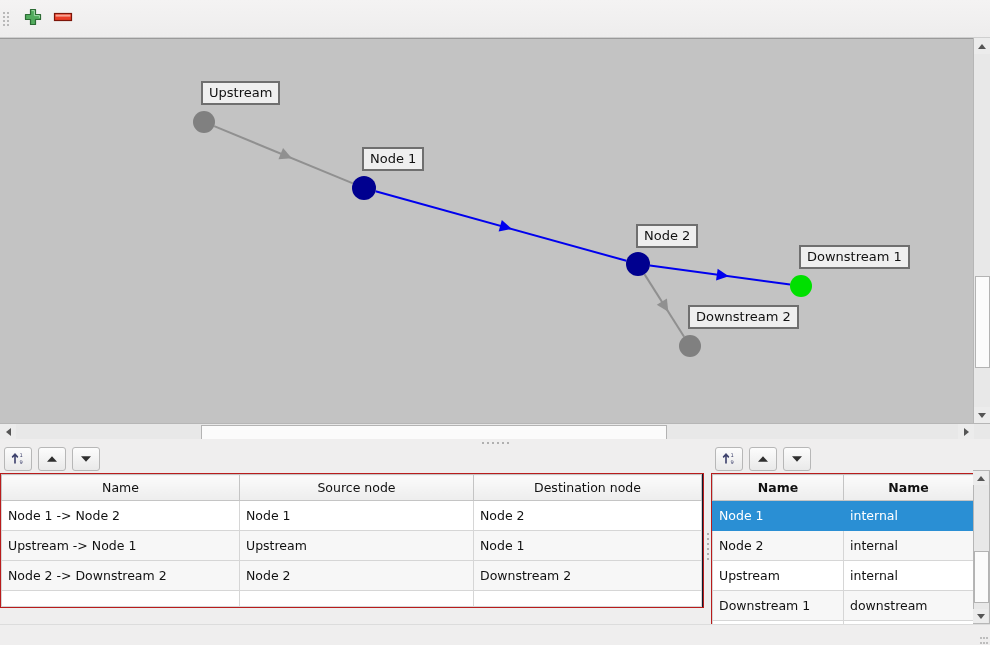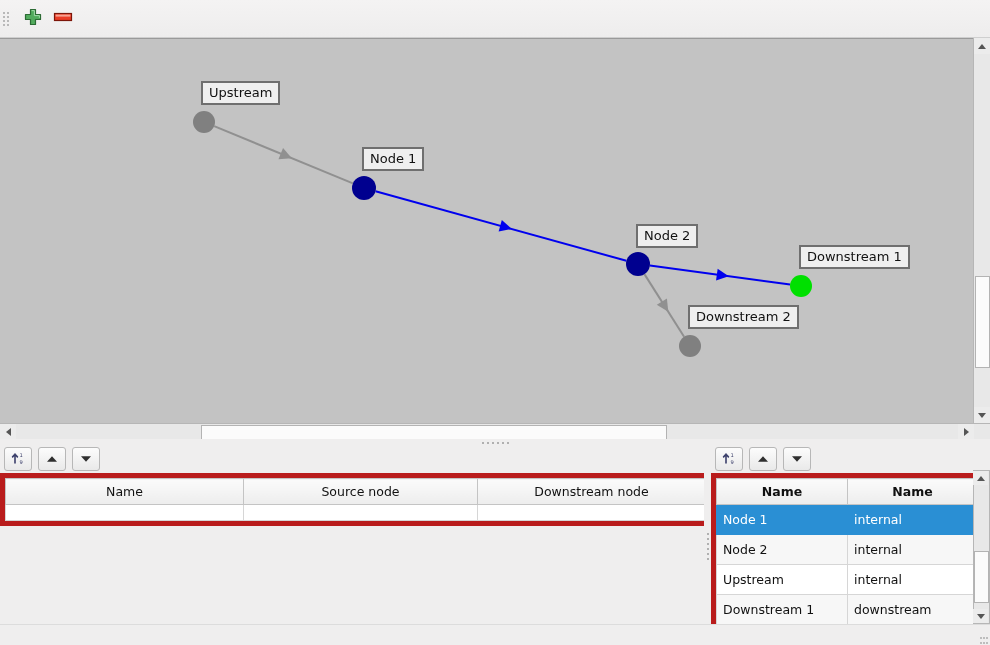--- a/index.html
+++ b/index.html
@@ -113,21 +113,21 @@
   table.grid.bold-head th { font-weight: bold; }
   table.grid td {
     border: 1px solid #d6d6d6;
     height: 29px; padding: 0 6px;
     text-align: left; color: #111;
     white-space: nowrap; overflow: hidden;
   }
   table.grid tr.alt td { background: #f7f7f7; }
   table.grid tr.selected td { background: #2a8fd4; color: #ffffff; border-color: #2a8fd4; }
   table.grid tr.filler td { height: 14px; }
-  .grid-frame { border: 5px solid #b91c1c; background: #0f172a; }
+  .grid-frame { border: 1px solid #b91c1c; background: #0f172a; }
 
   .rt-scroll {
     position: absolute; right: 0; top: 27px; width: 15px; height: 152px;
     background: #e8e8e8; border: 1px solid #b6b6b6;
   }
   .statusbar {
     position: absolute; left: 0; top: 624px; width: 990px; height: 21px;
     background: #efeeee; border-top: 1px solid #dcdcdc;
   }
   .size-grip { position: absolute; right: 2px; bottom: 2px; width: 10px; height: 10px;
@@ -256,24 +256,39 @@
       <table class="grid" id="edges-table" style="width:700px;">
         <colgroup>
             <col style="width:238px">
             <col style="width:234px">
             <col style="width:228px">
           </colgroup>
         <thead>
             <tr id="edges-head">
               <th>Name</th>
               <th>Source node</th>
-              <th>Downstream node</th>
+              <th>Destination node</th>
             </tr>
           </thead>
         <tbody id="edges-body">
+            <tr>
+              <td>Node 1 -&gt; Node 2</td>
+              <td>Node 1</td>
+              <td>Node 2</td>
+            </tr>
+            <tr class="alt">
+              <td>Upstream -&gt; Node 1</td>
+              <td>Upstream</td>
+              <td>Node 1</td>
+            </tr>
+            <tr class="alt">
+              <td>Node 2 -&gt; Downstream 2</td>
+              <td>Node 2</td>
+              <td>Downstream 2</td>
+            </tr>
             <tr class="filler">
               <td>&nbsp;</td>
               <td>&nbsp;</td>
               <td>&nbsp;</td>
             </tr>
           </tbody>
       </table>
     </div>
   </div>
 

